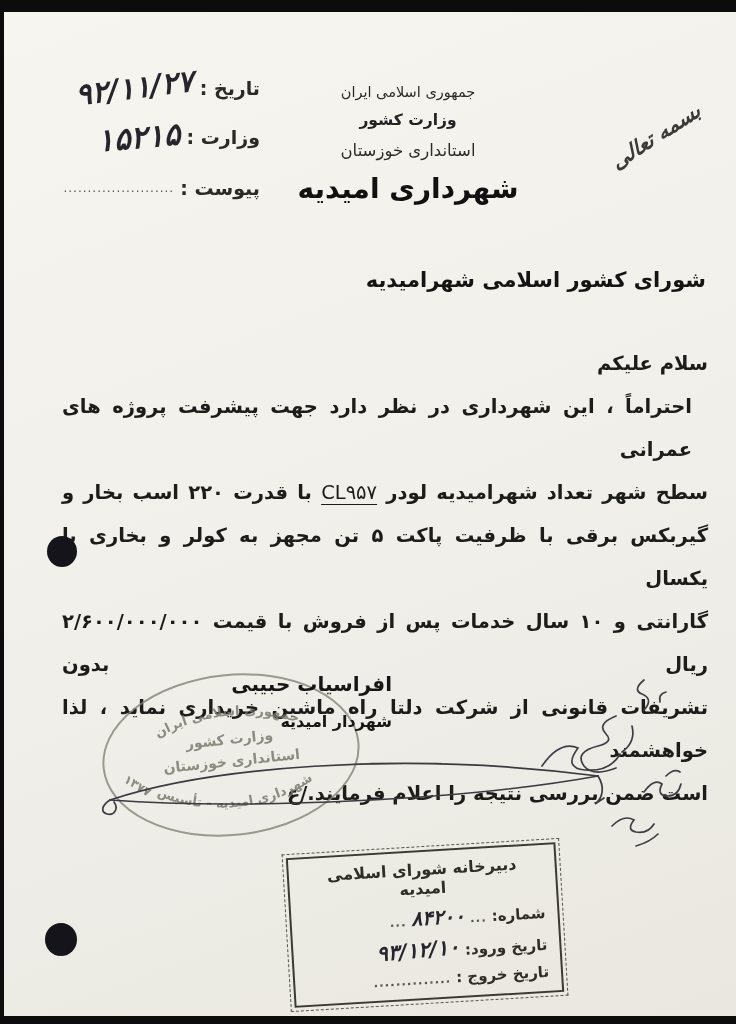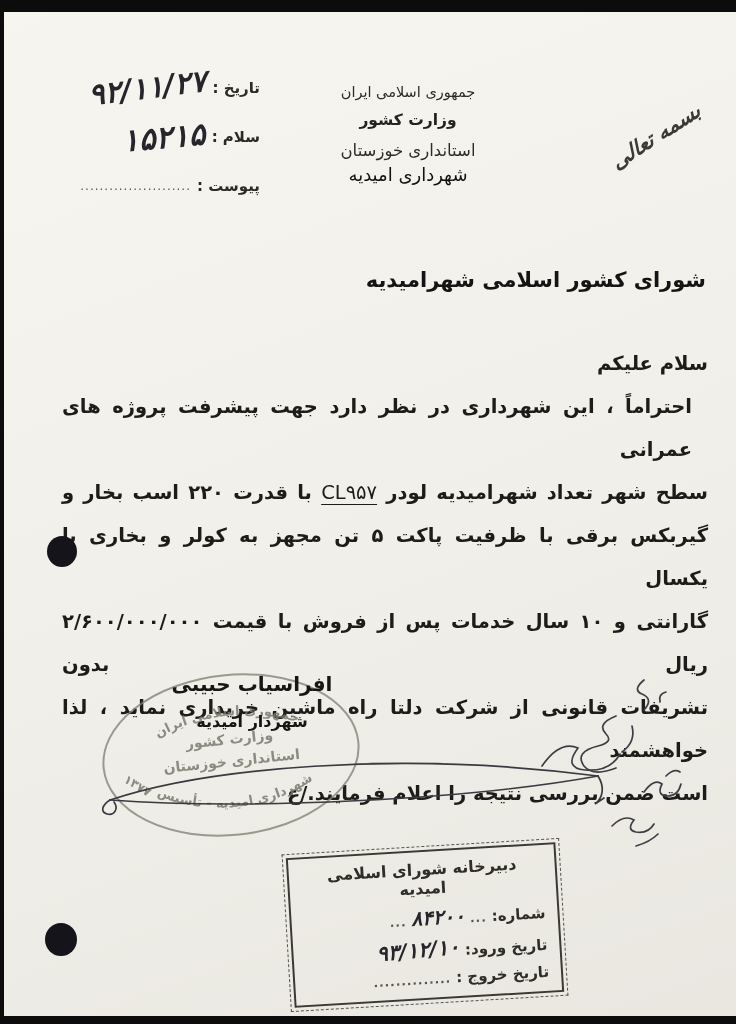--- a/index.html
+++ b/index.html
@@ -8,53 +8,53 @@
 
   .paper {
     position:absolute; top:12px; left:4px; right:0; bottom:8px;
     background:linear-gradient(160deg,#f6f5f0 0%,#f0efe9 55%,#e9e7e0 100%);
     color:#1d1d1b; overflow:hidden;
   }
 
   
   .refblock { position:absolute; top:58px; left:26px; width:230px; direction:rtl; }
   .refrow { display:flex; align-items:center; justify-content:flex-start; gap:6px; margin-bottom:14px; }
-  .reflabel { font-size:15px; font-weight:700; color:#2a2a27; white-space:nowrap; }
+  .reflabel { font-size:19px; font-weight:700; color:#2a2a27; white-space:nowrap; }
   .hand { font-style:italic; font-weight:600; color:#25252b; }
   .hand-date { font-size:30px; letter-spacing:2px; transform:rotate(-7deg); display:inline-block; }
   .hand-num  { font-size:31px; letter-spacing:3px; transform:rotate(-5deg); display:inline-block; }
   .dots { font-size:12px; color:#55554f; letter-spacing:1px; }
   .row-att { margin-top:22px; }
 
   
   .letterhead { position:absolute; top:72px; left:276px; width:256px; text-align:center; direction:rtl; }
   .lh1 { font-size:14.5px; color:#2b2b28; }
   .lh2 { font-size:15.5px; font-weight:700; margin-top:11px; color:#222; }
   .lh3 { font-size:16.5px; margin-top:12px; color:#2b2b28; }
-  .lh4 { font-size:18px; font-weight:400; margin-top:4px; color:#111; }
+  .lh4 { font-size:28px; font-weight:700; margin-top:12px; color:#111; }
 
   
   .besmele {
     position:absolute; top:112px; left:592px; width:120px;
     transform:rotate(-33deg) skewX(-8deg);
     font-size:21px; font-style:italic; font-weight:600; color:#3a3a38; text-align:center;
   }
 
   
   .recipient { position:absolute; top:256px; right:30px; font-size:21px; font-weight:800; color:#141414; direction:rtl; }
 
   
   .body { position:absolute; top:330px; right:28px; left:58px; direction:rtl; font-size:19.5px; font-weight:700; color:#1c1c1a; line-height:43px; text-align:right; }
   .bline { text-align:justify; text-align-last:justify; }
   .bline.first,.bline.last { text-align:right; text-align-last:right; }
   .indent { padding-right:16px; }
   .model { text-decoration:underline; text-underline-offset:5px; font-weight:400; }
 
   
-  .sig { position:absolute; top:660px; left:108px; width:280px; text-align:center; direction:rtl; z-index:3; }
+  .sig { position:absolute; top:660px; left:108px; width:280px; text-align:right; direction:rtl; z-index:3; }
   .sig-name  { font-size:20px; font-weight:800; color:#161616; }
   .sig-title { font-size:16px; font-weight:800; color:#161616; margin-top:16px; }
 
   .stampwrap { position:absolute; top:652px; left:88px; width:278px; height:182px; transform:rotate(-6deg); z-index:2; opacity:.85; }
   .sigstroke { position:absolute; top:722px; left:92px; width:548px; height:104px; z-index:4; }
   .margnote  { position:absolute; top:652px; left:512px; width:190px; height:200px; z-index:4; }
 
   
   .recvstamp {
     position:absolute; top:838px; left:286px; width:270px;
@@ -82,21 +82,21 @@
 <body>
 
 <div class="paper">
 
   <div class="refblock">
     <div class="refrow">
       <span class="reflabel">تاریخ :</span>
       <span class="hand hand-date">۹۲/۱۱/۲۷</span>
     </div>
     <div class="refrow">
-      <span class="reflabel">سلام :</span>
+      <span class="reflabel">وزارت :</span>
       <span class="hand hand-num">۱۵۲۱۵</span>
     </div>
     <div class="refrow row-att">
       <span class="reflabel">پیوست :</span>
       <span class="dots">.......................</span>
     </div>
   </div>
 
   <div class="letterhead">
     <div class="lh1">جمهوری اسلامی ایران</div>

